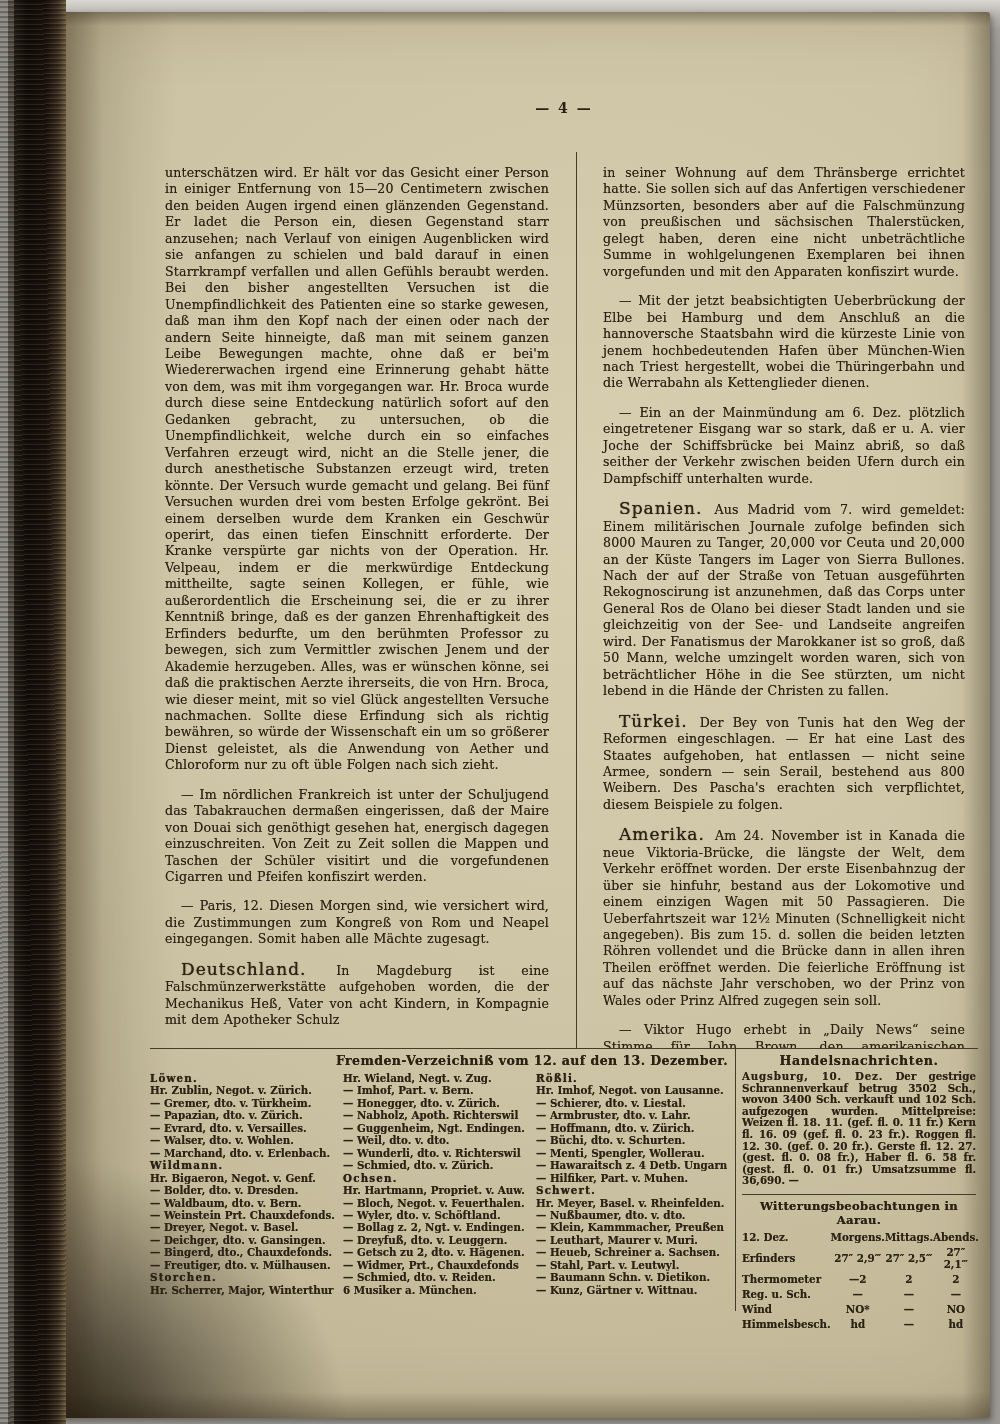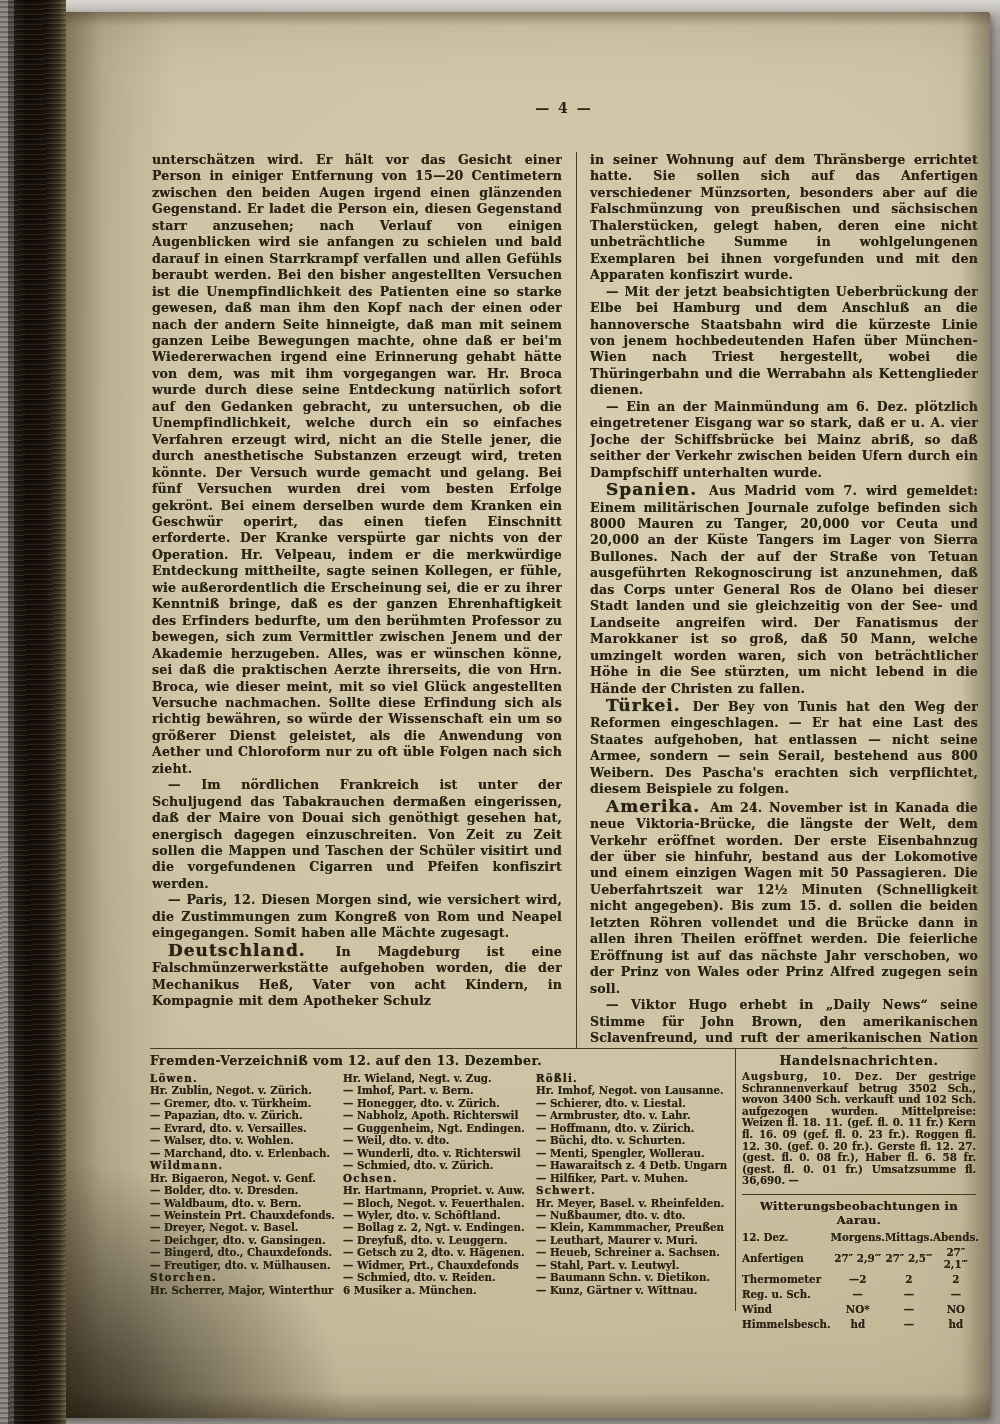--- a/index.html
+++ b/index.html
@@ -33,34 +33,34 @@
   }
   .content{position:absolute;inset:0;z-index:2;color:#2b2214;}
   .pageno{
     position:absolute;left:150px;top:100px;width:828px;text-align:center;
     font-size:14px;font-weight:bold;letter-spacing:2px;
   }
   .col{position:absolute;top:152px;overflow:hidden;}
   .col-left{left:152px;width:410px;height:896px;}
   .col-right{left:590px;width:388px;height:896px;}
   .col p{
-    margin:0;text-indent:16px;text-align:justify;
-    font-size:12.6px;line-height:16.45px;font-weight:bold;
+    margin:13px;text-indent:16px;text-align:justify;
+    font-size:12.6px;line-height:16.45px;font-weight:normal;
     letter-spacing:0.15px;word-spacing:0.5px;
     text-shadow:0 0 0.4px rgba(43,34,20,0.6);
   }
   .col p.cont{text-indent:0;}
   .lead{letter-spacing:1px;font-size:17px;padding-right:3px;text-shadow:0 0 0.9px rgba(35,26,14,0.9);}
   .lead:empty{display:none;}
   .vrule-main{position:absolute;left:576px;top:152px;width:1px;height:897px;background:#463a28;}
   .hrule-bottom{position:absolute;left:150px;top:1048px;width:828px;height:1px;background:#463a28;}
   .vrule-bottom{position:absolute;left:735px;top:1049px;width:1px;height:262px;background:#463a28;}
 
   .guests{position:absolute;left:150px;top:1053px;width:578px;}
-  .guests-title{text-align:left;font-size:12.6px;font-weight:bold;letter-spacing:0.4px;text-shadow:0 0 0.6px rgba(35,26,14,0.8);}
+  .guests-title{text-align:right;font-size:12.6px;font-weight:bold;letter-spacing:0.4px;text-shadow:0 0 0.6px rgba(35,26,14,0.8);}
   .guest-cols{display:flex;margin-top:4px;}
   .guest-col{width:192px;flex:0 0 192px;font-size:10.3px;line-height:12.45px;font-weight:bold;}
   .guest-col + .guest-col{margin-left:1px;}
   .g-heading{text-align:left;letter-spacing:1.2px;text-shadow:0 0 0.7px rgba(35,26,14,0.9);}
   .g-heading:empty{display:none;}
   .g-entry{white-space:nowrap;overflow:hidden;text-shadow:0 0 0.35px rgba(43,34,20,0.55);}
 
   .trade{position:absolute;left:742px;top:1053px;width:234px;}
   .trade-title{text-align:center;font-size:12.6px;font-weight:bold;letter-spacing:0.6px;text-shadow:0 0 0.6px rgba(35,26,14,0.8);margin-bottom:3px;}
   .trade-body{font-size:10.3px;line-height:11.6px;font-weight:bold;text-align:justify;text-shadow:0 0 0.35px rgba(43,34,20,0.55);}
@@ -187,21 +187,21 @@
         <thead>
           <tr>
             <th>12. Dez.</th>
             <th>Morgens.</th>
             <th>Mittags.</th>
             <th>Abends.</th>
           </tr>
         </thead>
         <tbody>
           <tr>
-            <td>Anfertigen</td>
+            <td>Erfinders</td>
             <td>27″ 2,9‴</td>
             <td>27″ 2,5‴</td>
             <td>27″ 2,1‴</td>
           </tr>
           <tr>
             <td>Thermometer</td>
             <td>—2</td>
             <td>2</td>
             <td>2</td>
           </tr>

